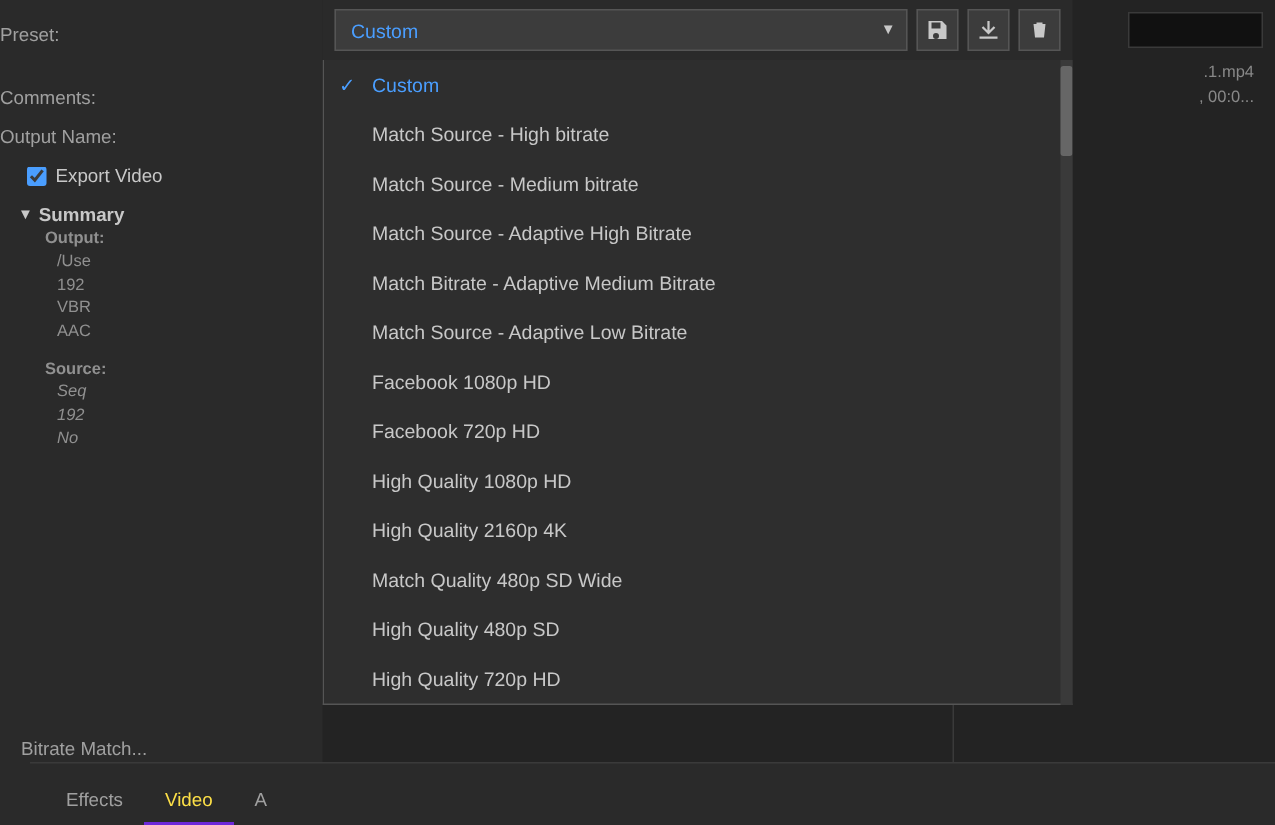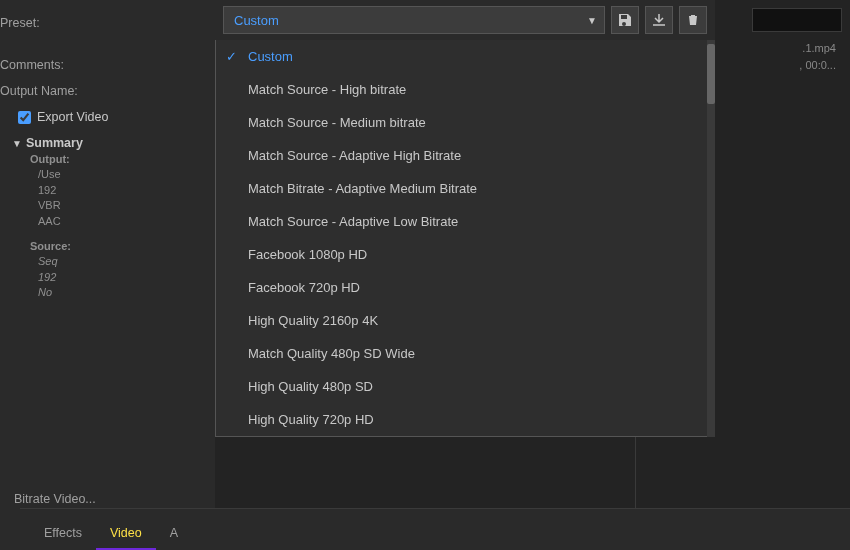--- a/index.html
+++ b/index.html
@@ -333,20 +333,21 @@
   <div class="dropdown-scroll-wrapper">
     <div class="dropdown-list">
       <div class="dropdown-item selected">Custom</div>
       <div class="dropdown-item">Match Source - High bitrate</div>
       <div class="dropdown-item">Match Source - Medium bitrate</div>
       <div class="dropdown-item">Match Source - Adaptive High Bitrate</div>
       <div class="dropdown-item">Match Bitrate - Adaptive Medium Bitrate</div>
       <div class="dropdown-item">Match Source - Adaptive Low Bitrate</div>
       <div class="dropdown-item">Facebook 1080p HD</div>
       <div class="dropdown-item">Facebook 720p HD</div>
+      <div class="dropdown-item">High Quality 1080p HD</div>
       <div class="dropdown-item">High Quality 2160p 4K</div>
       <div class="dropdown-item">Match Quality 480p SD Wide</div>
       <div class="dropdown-item">High Quality 480p SD</div>
       <div class="dropdown-item">High Quality 720p HD</div>
     </div>
     <div class="dropdown-scrollbar">
       <div class="dropdown-scrollbar-thumb"></div>
     </div>
   </div>
 </div>
@@ -356,13 +357,13 @@
     <span>Effects</span>
   </div>
   <div class="tab active">
     <span>Video</span>
   </div>
   <div class="tab">
     <span>A</span>
   </div>
 </div>
 
-<div class="bottom-section-label">Bitrate Video...</div>
+<div class="bottom-section-label">Bitrate Match...</div>
 
 </body></html>

